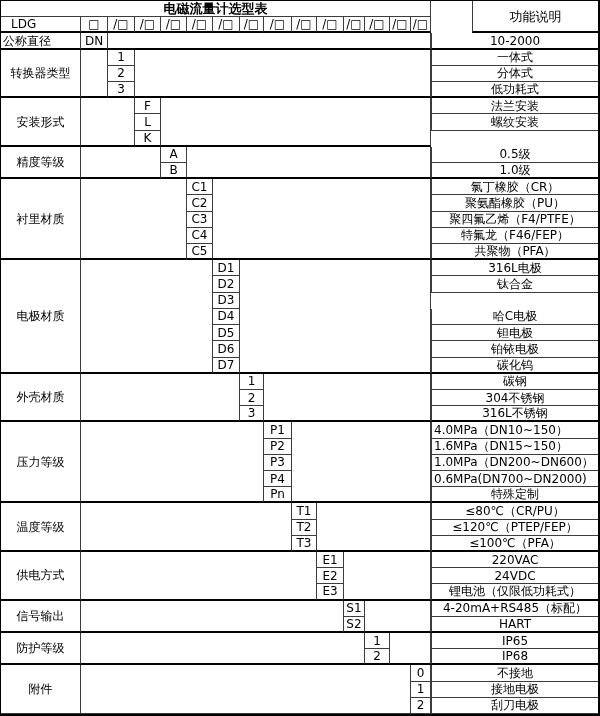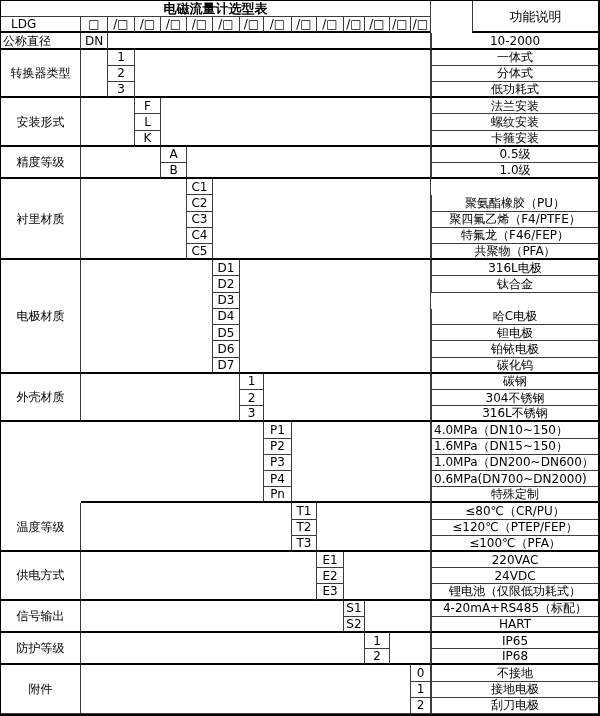--- a/index.html
+++ b/index.html
@@ -66,38 +66,38 @@
   <div class="c desc sep" style="grid-area:6/16/7/17">低功耗式</div>
 
   <div class="c sep" style="grid-area:7/1/10/2">安装形式</div>
   <div class="c sep" style="grid-area:7/2/10/4"></div>
   <div class="c code" style="grid-area:7/4/8/5">F</div>
   <div class="c code" style="grid-area:8/4/9/5">L</div>
   <div class="c code sep" style="grid-area:9/4/10/5">K</div>
   <div class="c sep" style="grid-area:7/5/10/16"></div>
   <div class="c desc" style="grid-area:7/16/8/17">法兰安装</div>
   <div class="c desc" style="grid-area:8/16/9/17">螺纹安装</div>
-  <div class="c desc sep" style="grid-area:9/16/10/17">卡箍安装</div>
 
   <div class="c sep" style="grid-area:10/1/12/2">精度等级</div>
   <div class="c sep" style="grid-area:10/2/12/5"></div>
   <div class="c code" style="grid-area:10/5/11/6">A</div>
   <div class="c code sep" style="grid-area:11/5/12/6">B</div>
   <div class="c sep" style="grid-area:10/6/12/16"></div>
   <div class="c desc" style="grid-area:10/16/11/17">0.5级</div>
   <div class="c desc sep" style="grid-area:11/16/12/17">1.0级</div>
 
   <div class="c sep" style="grid-area:12/1/17/2">衬里材质</div>
   <div class="c sep" style="grid-area:12/2/17/6"></div>
   <div class="c code" style="grid-area:12/6/13/7">C1</div>
   <div class="c code" style="grid-area:13/6/14/7">C2</div>
   <div class="c code" style="grid-area:14/6/15/7">C3</div>
   <div class="c code" style="grid-area:15/6/16/7">C4</div>
   <div class="c code sep" style="grid-area:16/6/17/7">C5</div>
   <div class="c sep" style="grid-area:12/7/17/16"></div>
+  <div class="c desc" style="grid-area:12/16/13/17">氯丁橡胶（CR）</div>
   <div class="c desc" style="grid-area:13/16/14/17">聚氨酯橡胶（PU）</div>
   <div class="c desc" style="grid-area:14/16/15/17">聚四氟乙烯（F4/PTFE）</div>
   <div class="c desc" style="grid-area:15/16/16/17">特氟龙（F46/FEP）</div>
   <div class="c desc sep" style="grid-area:16/16/17/17">共聚物（PFA）</div>
 
   <div class="c sep" style="grid-area:17/1/24/2">电极材质</div>
   <div class="c sep" style="grid-area:17/2/24/7"></div>
   <div class="c code" style="grid-area:17/7/18/8">D1</div>
   <div class="c code" style="grid-area:18/7/19/8">D2</div>
   <div class="c code" style="grid-area:19/7/20/8">D3</div>
@@ -116,20 +116,21 @@
   <div class="c sep" style="grid-area:24/1/27/2">外壳材质</div>
   <div class="c sep" style="grid-area:24/2/27/8"></div>
   <div class="c code" style="grid-area:24/8/25/9">1</div>
   <div class="c code" style="grid-area:25/8/26/9">2</div>
   <div class="c code sep" style="grid-area:26/8/27/9">3</div>
   <div class="c sep" style="grid-area:24/9/27/16"></div>
   <div class="c desc" style="grid-area:24/16/25/17">碳钢</div>
   <div class="c desc" style="grid-area:25/16/26/17">304不锈钢</div>
   <div class="c desc sep" style="grid-area:26/16/27/17">316L不锈钢</div>
 
+  <div class="c sep" style="grid-area:27/1/32/2">压力等级</div>
   <div class="c sep" style="grid-area:27/2/32/9"></div>
   <div class="c code" style="grid-area:27/9/28/10">P1</div>
   <div class="c code" style="grid-area:28/9/29/10">P2</div>
   <div class="c code" style="grid-area:29/9/30/10">P3</div>
   <div class="c code" style="grid-area:30/9/31/10">P4</div>
   <div class="c code sep" style="grid-area:31/9/32/10">Pn</div>
   <div class="c sep" style="grid-area:27/10/32/16"></div>
   <div class="c desc left" style="grid-area:27/16/28/17">4.0MPa（DN10~150）</div>
   <div class="c desc left" style="grid-area:28/16/29/17">1.6MPa（DN15~150）</div>
   <div class="c desc left" style="grid-area:29/16/30/17">1.0MPa（DN200~DN600）</div>

